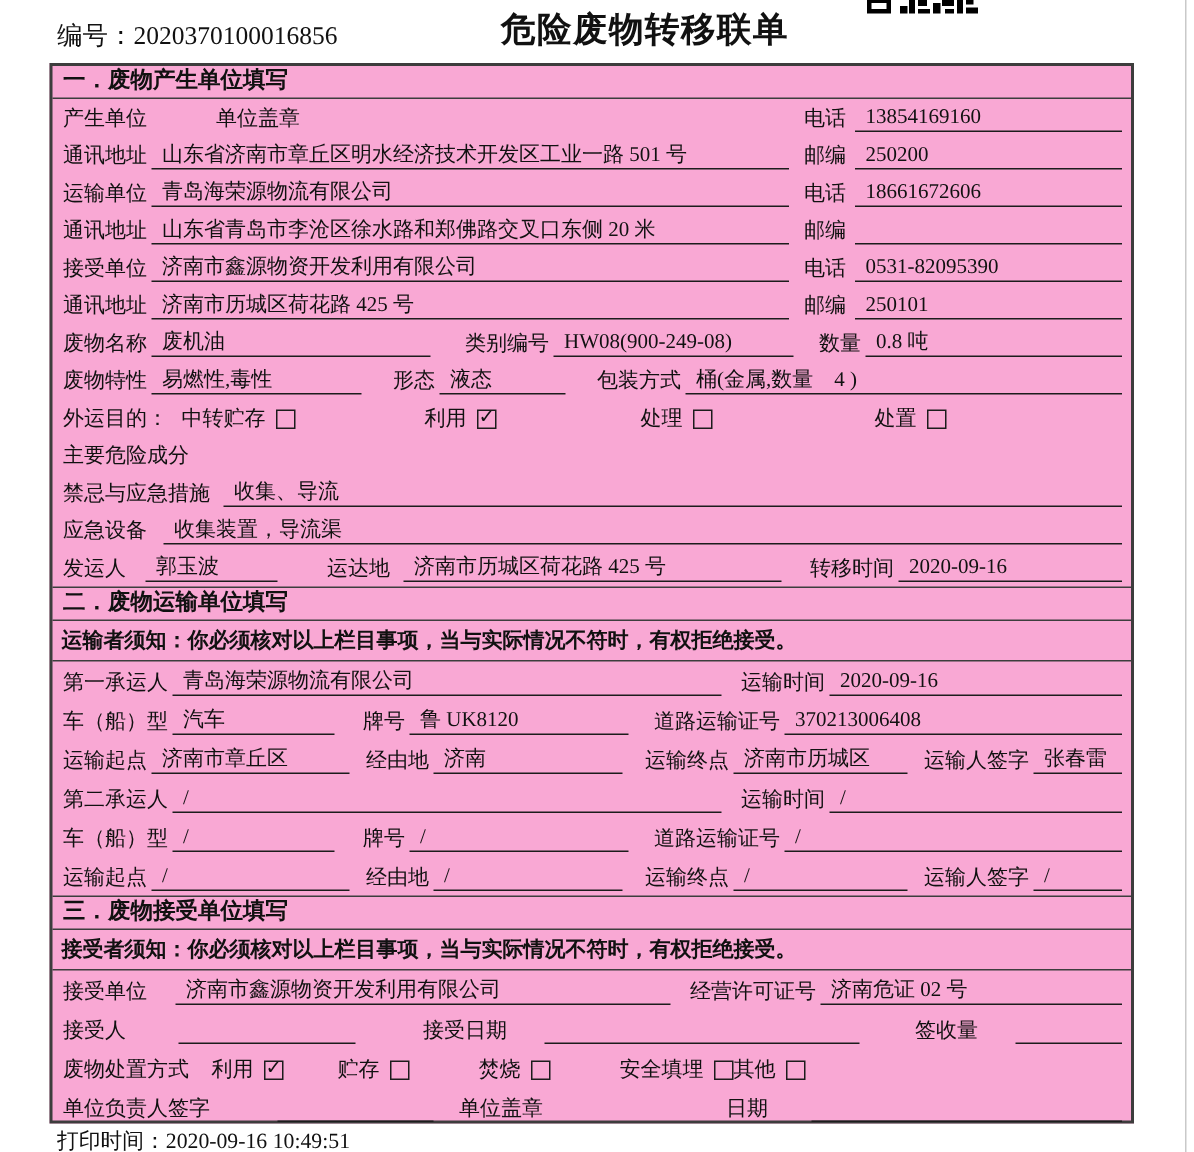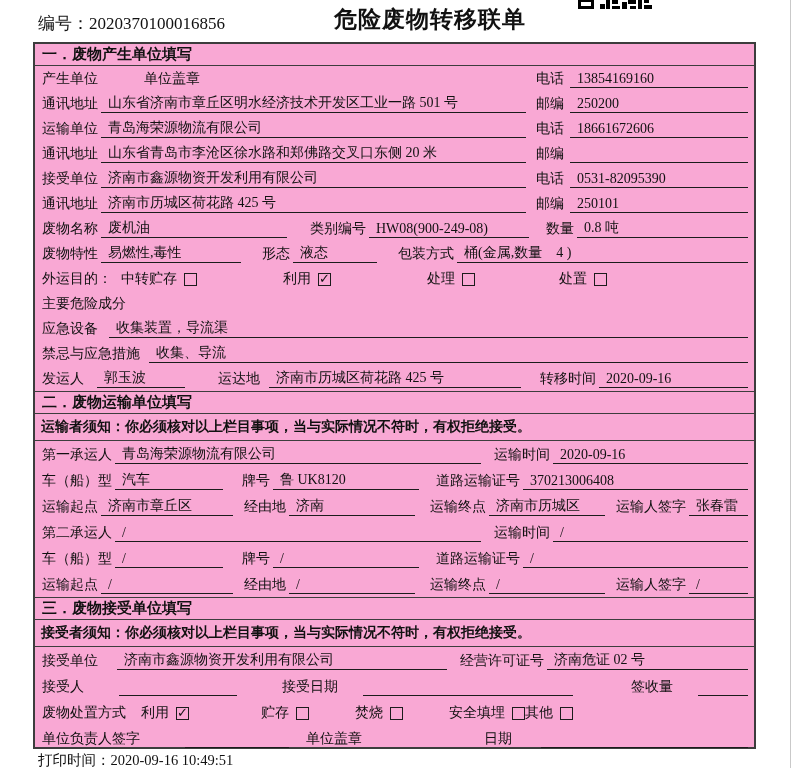--- a/index.html
+++ b/index.html
@@ -160,38 +160,38 @@
       <span class="cb"></span>
     </span>
     <span class="opt" style="margin-left:86px">
       <span>利用</span>
       <span class="cb checked"></span>
     </span>
     <span class="opt" style="margin-left:96px">
       <span>处理</span>
       <span class="cb"></span>
     </span>
-    <span class="opt" style="margin-left:84px">
+    <span class="opt" style="margin-left:108px">
       <span>处置</span>
       <span class="cb"></span>
     </span>
   </div>
 
   <div class="row">
     <span class="lbl">主要危险成分</span>
+  </div>
+
+  <div class="row">
+    <span class="lbl">禁忌与应急措施</span>
+    <span class="val flex1" style="margin-left:6px">收集、导流</span>
   </div>
 
   <div class="row">
     <span class="lbl">应急设备</span>
     <span class="val flex1" style="margin-left:8px">收集装置，导流渠</span>
-  </div>
-
-  <div class="row">
-    <span class="lbl">禁忌与应急措施</span>
-    <span class="val flex1" style="margin-left:6px">收集、导流</span>
   </div>
 
   <div class="row">
     <span class="lbl">发运人</span>
     <span class="val" style="width:88px;margin-left:10px">郭玉波</span>
     <span class="lbl" style="margin-left:32px">运达地</span>
     <span class="val" style="width:252px;margin-left:6px">济南市历城区荷花路 425 号</span>
     <span class="lbl" style="margin-left:18px">转移时间</span>
     <span class="val flex1">2020-09-16</span>
   </div>
@@ -263,31 +263,31 @@
     <span class="val" style="width:330px;margin-left:16px">济南市鑫源物资开发利用有限公司</span>
     <span class="lbl" style="margin-left:12px">经营许可证号</span>
     <span class="val flex1">济南危证 02 号</span>
   </div>
 
   <div class="row h26">
     <span class="lbl">接受人</span>
     <span class="val" style="width:118px;margin-left:32px"></span>
     <span class="lbl" style="margin-left:44px">接受日期</span>
     <span class="val" style="width:210px;margin-left:22px"></span>
-    <span class="lbl" style="margin-left:57px">签收量</span>
+    <span class="lbl" style="margin-left:36px">签收量</span>
     <span class="val flex1" style="margin-left:22px"></span>
   </div>
 
   <div class="row h26">
     <span class="lbl">废物处置方式</span>
     <span class="opt" style="margin-left:12px">
       <span>利用</span>
       <span class="cb checked"></span>
     </span>
-    <span class="opt" style="margin-left:72px">
+    <span class="opt" style="margin-left:36px">
       <span>贮存</span>
       <span class="cb"></span>
     </span>
     <span class="opt" style="margin-left:46px">
       <span>焚烧</span>
       <span class="cb"></span>
     </span>
     <span class="opt" style="margin-left:46px">
       <span>安全填埋</span>
       <span class="cb"></span>

